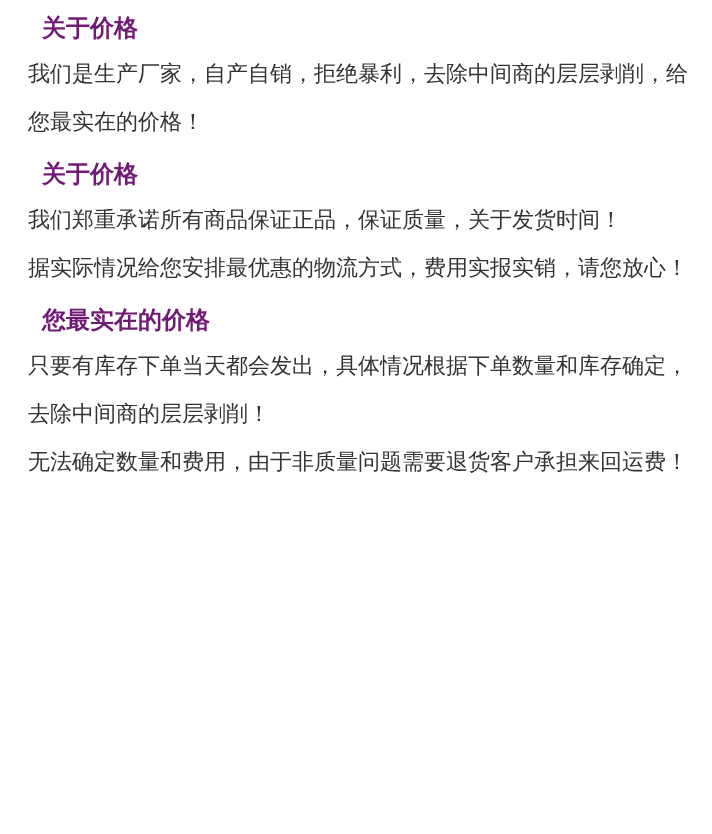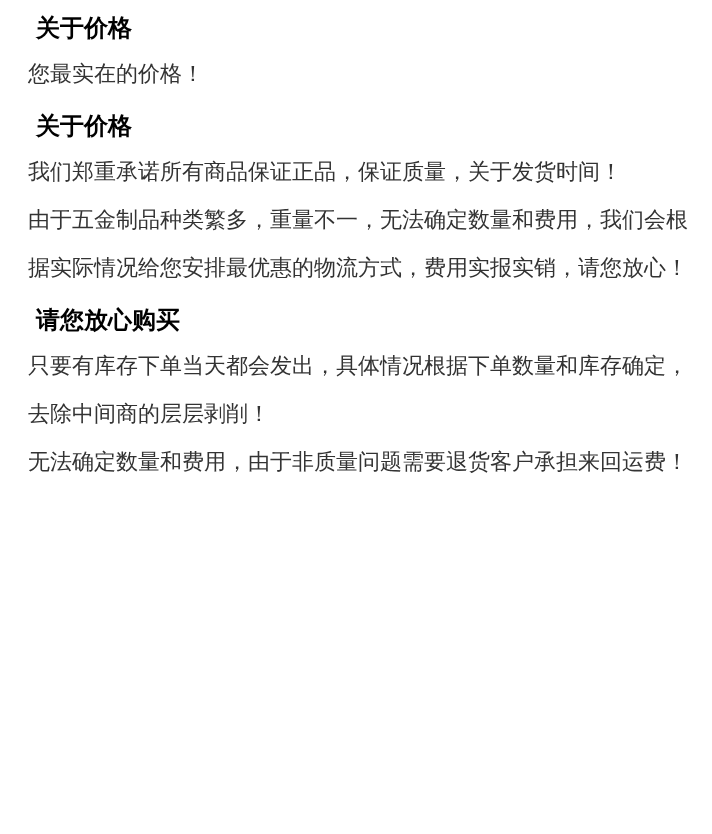--- a/index.html
+++ b/index.html
@@ -11,57 +11,57 @@
     width: 712px;
     height: 834px;
     overflow: hidden;
     font-family: "Liberation Sans", "DejaVu Sans", sans-serif;
   }
   .page {
     padding: 0 6px 0 28px;
     overflow: hidden;
   }
   .section-heading {
-    color: #000000;
+    color: #701a75;
     font-size: 24px;
     font-weight: bold;
     line-height: 28px;
-    margin: 14px 0 8px 8px;
+    margin: 14px 0 8px 14px;
     white-space: nowrap;
   }
   .body-line {
     color: #333333;
     font-size: 22px;
     line-height: 48px;
     white-space: nowrap;
   }
 </style>
 </head>
 <body>
 
 <div class="page">
 
   <div class="faq-section">
     <div class="section-heading">关于价格</div>
+    <div class="body-line">我们是生产厂家，自产自销，拒绝暴利，去除中间商的层层剥削，给</div>
     <div class="body-line">您最实在的价格！</div>
   </div>
 
   <div class="faq-section">
     <div class="section-heading">关于价格</div>
     <div class="body-line">我们郑重承诺所有商品保证正品，保证质量，关于发货时间！</div>
   </div>
 
 
   <div class="faq-section">
-    <div class="body-line">由于五金制品种类繁多，重量不一，无法确定数量和费用，我们会根</div>
     <div class="body-line">据实际情况给您安排最优惠的物流方式，费用实报实销，请您放心！</div>
   </div>
 
   <div class="faq-section">
-    <div class="section-heading">请您放心购买</div>
+    <div class="section-heading">您最实在的价格</div>
     <div class="body-line">只要有库存下单当天都会发出，具体情况根据下单数量和库存确定，</div>
     <div class="body-line">去除中间商的层层剥削！</div>
   </div>
 
   <div class="faq-section">
     <div class="body-line">无法确定数量和费用，由于非质量问题需要退货客户承担来回运费！</div>
   </div>
 
 </div>
 

